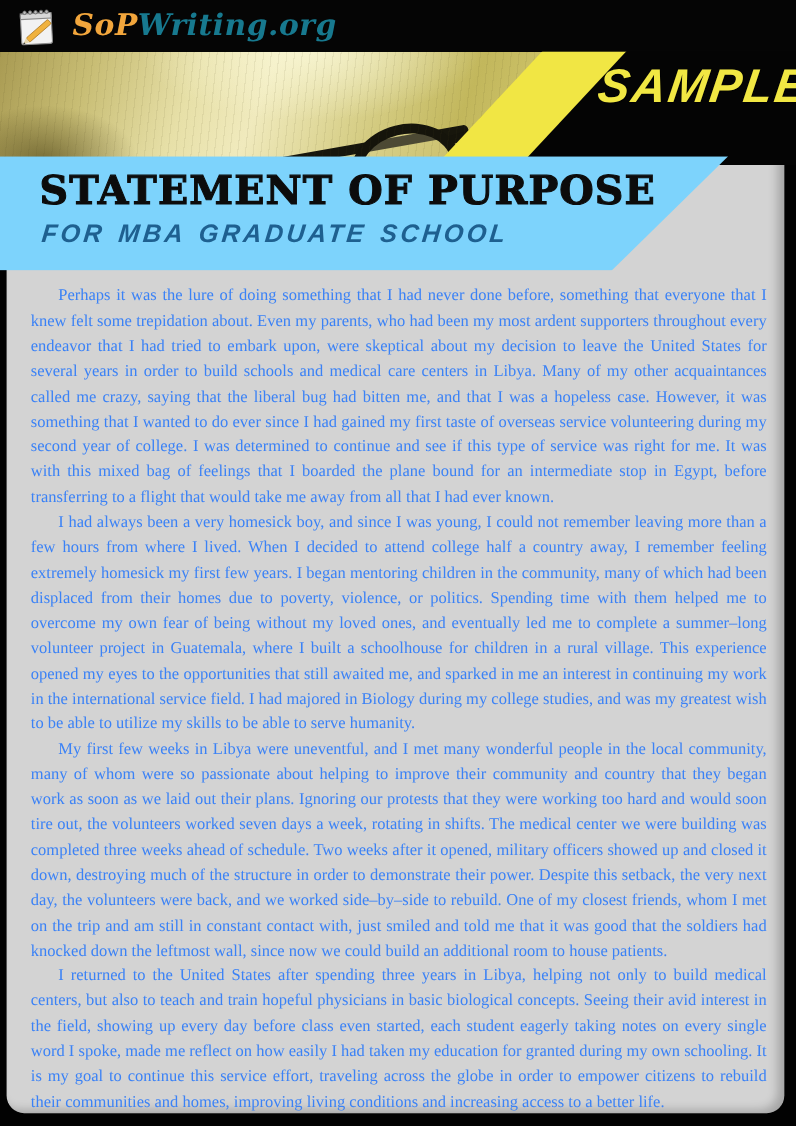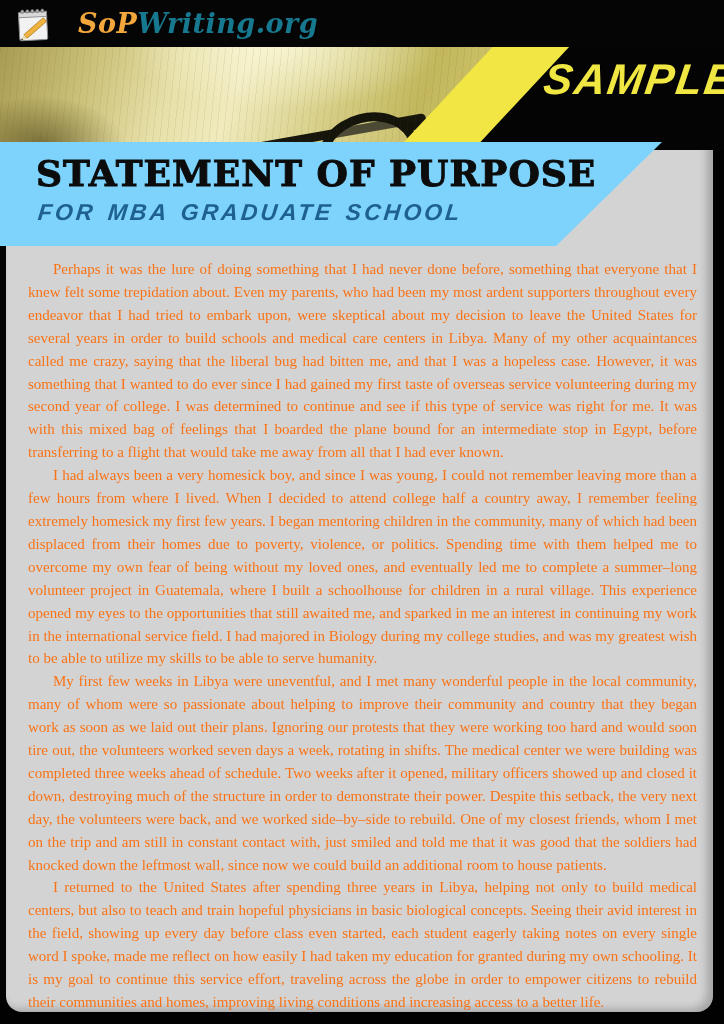--- a/index.html
+++ b/index.html
@@ -35,21 +35,21 @@
     position:absolute; left:128px; top:92px; width:300px; height:9px;
     background:#17160c; border-radius:5px; transform:rotate(-10deg);
   }
   .lens { position:absolute; border:9px solid #15140b; border-radius:50%; background:rgba(235,228,170,.25); transform:rotate(-14deg); }
   .lens.left  { left:318px; top:66px; width:102px; height:82px; }
   .lens.right { left:425px; top:42px; width:102px; height:82px; }
   .glasses-bridge { position:absolute; left:408px; top:72px; width:34px; height:8px; background:#15140b; transform:rotate(-16deg); }
 
   .logo-bar {
     position:absolute; left:0; top:0; width:724px; height:47px; background:#050505;
-    display:flex; align-items:center; padding-left:14px;gap:12px;
+    display:flex; align-items:center; padding-left:14px;
   }
   .notepad { width:42px; height:40px; margin-right:10px; transform:rotate(-3deg); }
   .logo-text { font-family:"DejaVu Serif", serif; font-style:italic; font-weight:bold; font-size:27px; letter-spacing:.5px; white-space:nowrap; cursor:pointer; }
   .logo-sop { color:#f2a63c; }
   .logo-writing { color:#17798f; }
 
   .stripe {
     position:absolute; left:472px; top:-80px; width:56px; height:320px;
     background:#f1e644; transform:rotate(43deg);
   }
@@ -74,21 +74,21 @@
   .banner-subtitle {
     margin:10px 0 0 38px;
     font:italic 700 23px/1 "Liberation Sans", sans-serif;
     color:#1e6090; letter-spacing:3px; word-spacing:3px; transform:skewX(-6deg); transform-origin:left;
   }
 
   
   .essay {
     position:absolute; left:28px; top:258px; width:669px;
     font-family:"Liberation Serif", serif;
-    font-size:15px; line-height:22.9px; color:#f97316;
+    font-size:15px; line-height:22.9px; color:#3b82f6;
     text-align:justify;
   }
   .essay p { margin:0; text-indent:25px; }
 </style>
 </head>
 <body>
 
 <div class="canvas">
 
   <div class="page"></div>

